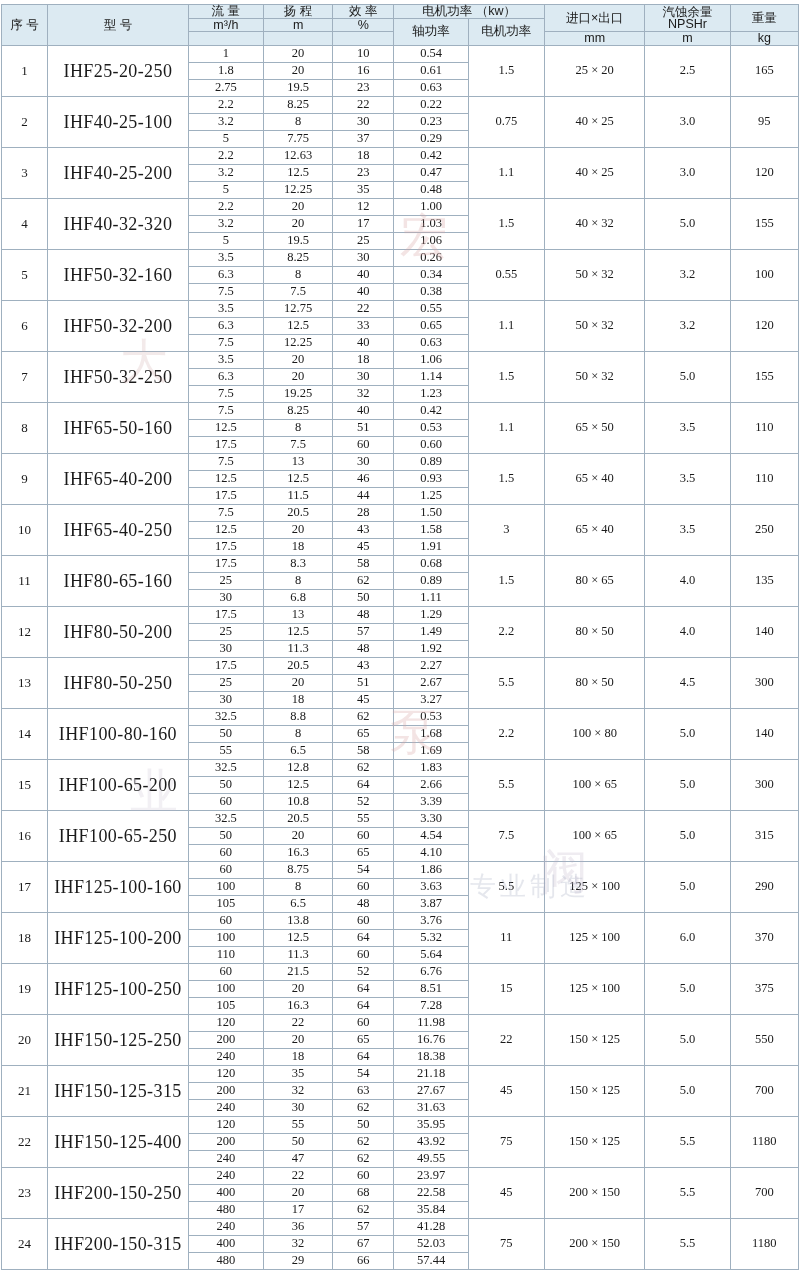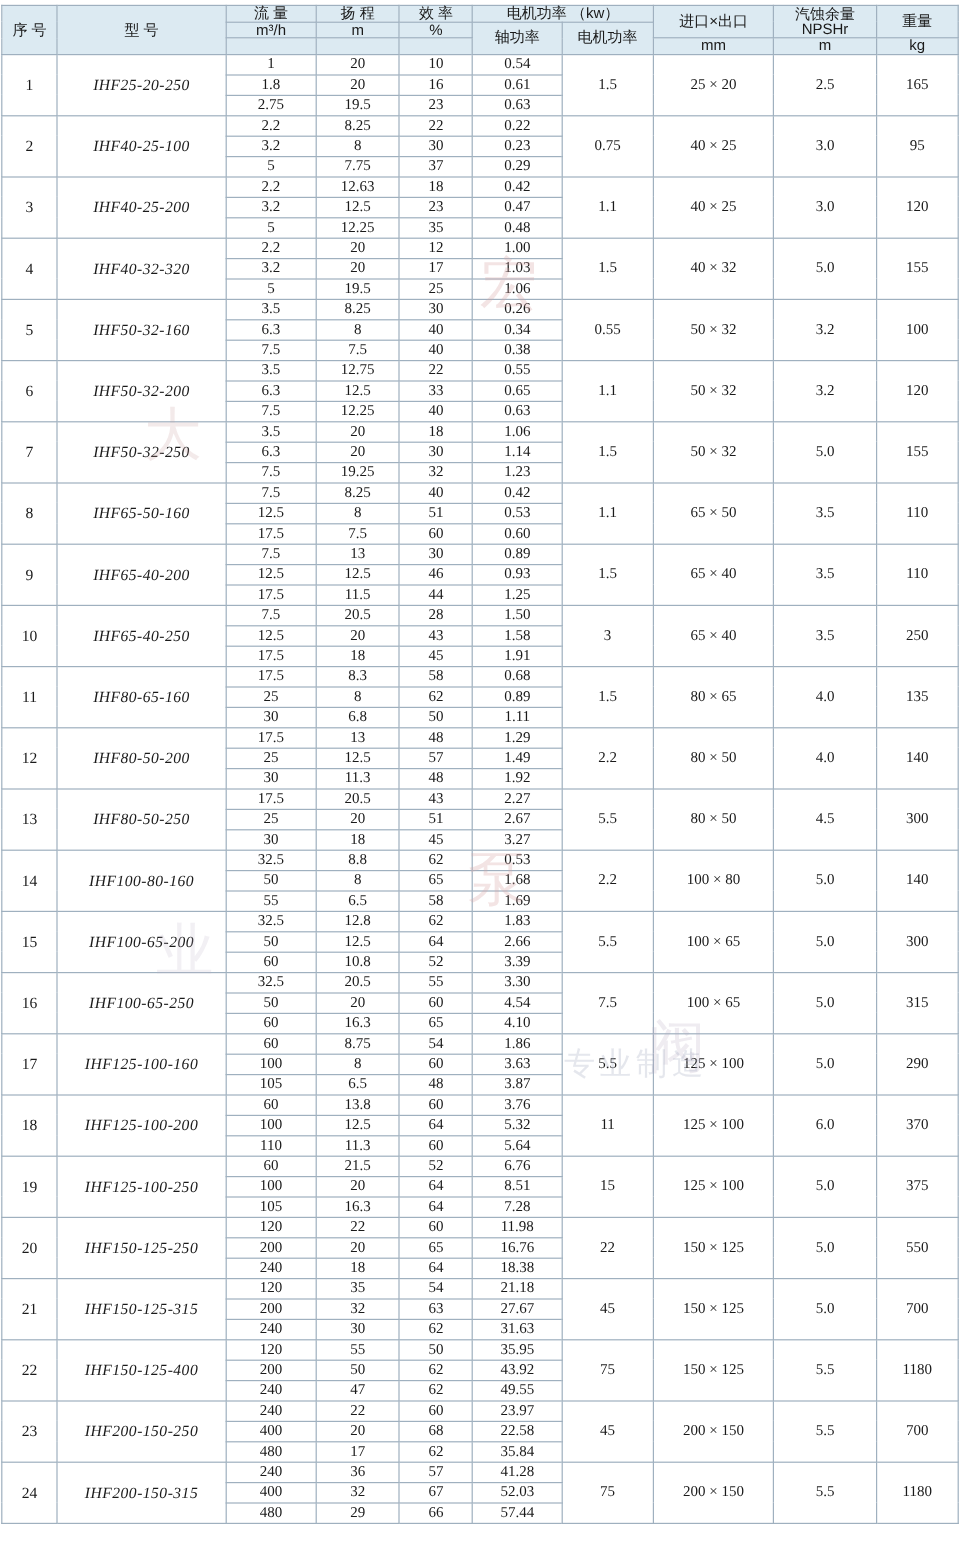--- a/index.html
+++ b/index.html
@@ -51,23 +51,22 @@
     font-family: "Liberation Sans", "DejaVu Sans", sans-serif;
     font-size: 13px;
     padding: 3px 1px;
   }
 
   tbody td {
     height: 16px;
     background: #ffffff;
   }
   tbody td.model {
-    font-size: 13px;
+    font-size: 18px;
     letter-spacing: 0.4px;
-    font-style: italic;
   }
   tbody td.sn { font-size: 13px; }
   tbody td.sub {
     font-size: 12.5px;
   }
   
   col.c-sn    { width: 46px; }
   col.c-model { width: 140px; }
   col.c-q     { width: 75px; }
   col.c-h     { width: 69px; }

